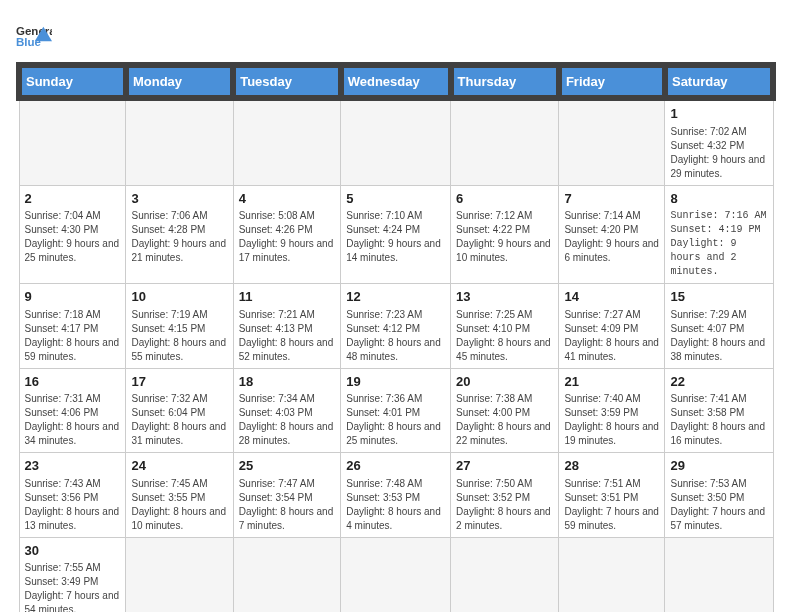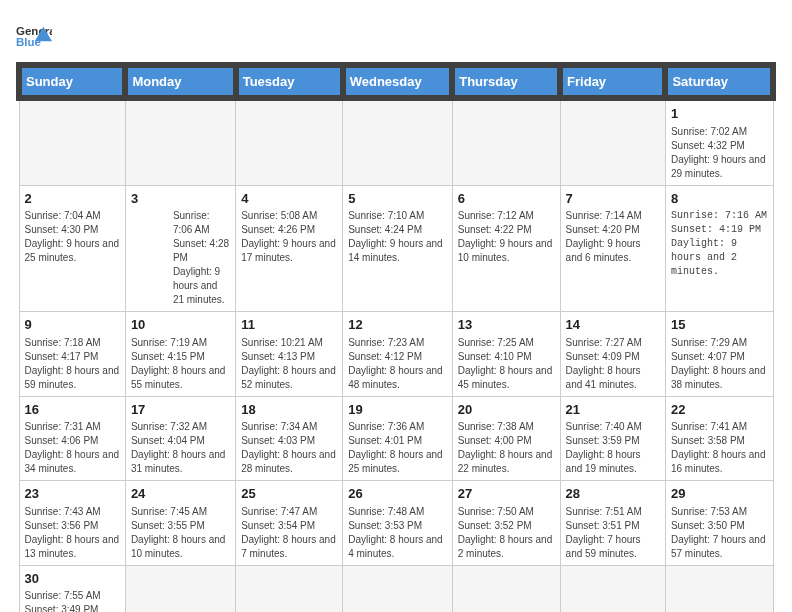--- a/index.html
+++ b/index.html
@@ -132,21 +132,21 @@
       </tr>
       <tr>
         <td>
           <span class="day-number">2</span>
           <div class="day-info" style="white-space: pre-line;">Sunrise: 7:04 AM
 Sunset: 4:30 PM
 Daylight: 9 hours and 25 minutes.</div>
         </td>
         <td>
           <span class="day-number">3</span>
-          <div class="day-info" style="white-space: pre-line; margin-left: 42px;">Sunrise: 7:06 AM
+          <div class="day-info" style="white-space: pre-line;">Sunrise: 7:06 AM
 Sunset: 4:28 PM
 Daylight: 9 hours and 21 minutes.</div>
         </td>
         <td>
           <span class="day-number">4</span>
           <div class="day-info" style="white-space: pre-line;">Sunrise: 5:08 AM
 Sunset: 4:26 PM
 Daylight: 9 hours and 17 minutes.</div>
         </td>
         <td>
@@ -182,21 +182,21 @@
 Daylight: 8 hours and 59 minutes.</div>
         </td>
         <td>
           <span class="day-number">10</span>
           <div class="day-info" style="white-space: pre-line;">Sunrise: 7:19 AM
 Sunset: 4:15 PM
 Daylight: 8 hours and 55 minutes.</div>
         </td>
         <td>
           <span class="day-number">11</span>
-          <div class="day-info" style="white-space: pre-line;">Sunrise: 10:21 AM
+          <div class="day-info" style="white-space: pre-line;">Sunrise: 7:21 AM
 Sunset: 4:13 PM
 Daylight: 8 hours and 52 minutes.</div>
         </td>
         <td>
           <span class="day-number">12</span>
           <div class="day-info" style="white-space: pre-line;">Sunrise: 7:23 AM
 Sunset: 4:12 PM
 Daylight: 8 hours and 48 minutes.</div>
         </td>
         <td>
@@ -221,21 +221,21 @@
       <tr>
         <td>
           <span class="day-number">16</span>
           <div class="day-info" style="white-space: pre-line;">Sunrise: 7:31 AM
 Sunset: 4:06 PM
 Daylight: 8 hours and 34 minutes.</div>
         </td>
         <td>
           <span class="day-number">17</span>
           <div class="day-info" style="white-space: pre-line;">Sunrise: 7:32 AM
-Sunset: 4:04 PM
+Sunset: 6:04 PM
 Daylight: 8 hours and 31 minutes.</div>
         </td>
         <td>
           <span class="day-number">18</span>
           <div class="day-info" style="white-space: pre-line;">Sunrise: 7:34 AM
 Sunset: 4:03 PM
 Daylight: 8 hours and 28 minutes.</div>
         </td>
         <td>
           <span class="day-number">19</span>

